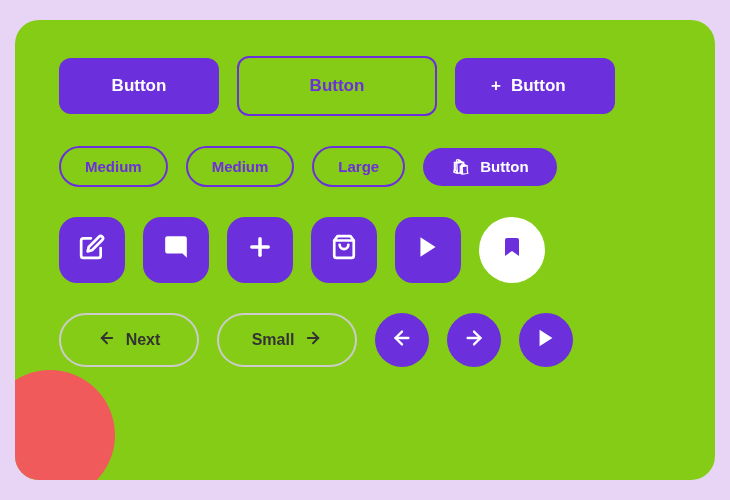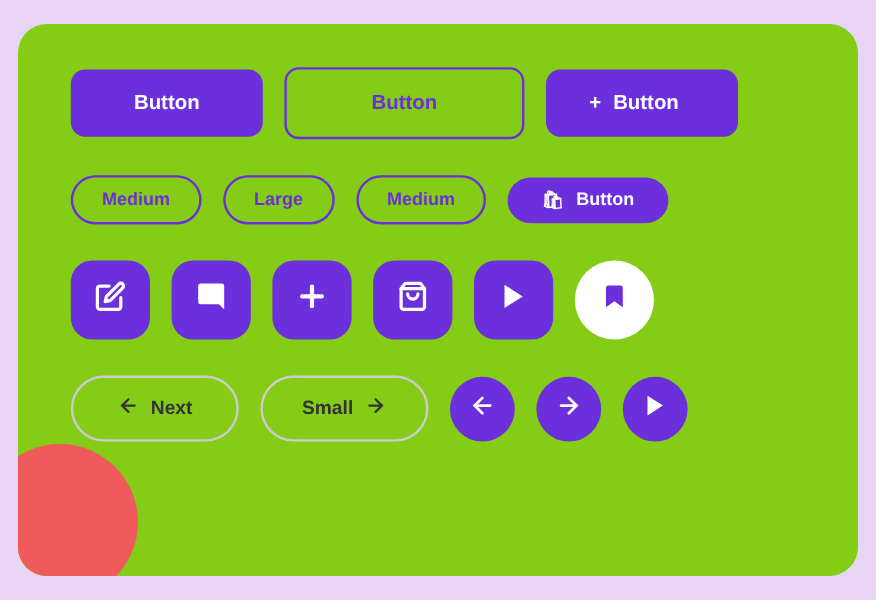--- a/index.html
+++ b/index.html
@@ -189,22 +189,22 @@
     <button class="btn-primary">Button</button>
     <button class="btn-outline">Button</button>
     <button class="btn-primary-icon">
       <span>+</span>
       <span>Button</span>
     </button>
   </div>
 
   <div class="row">
     <button class="btn-size">Medium</button>
+    <button class="btn-size">Medium</button>
     <button class="btn-size">Large</button>
-    <button class="btn-size">Medium</button>
     <button class="btn-bag">
       <span>🛍</span>
       <span>Button</span>
     </button>
   </div>
 
   <div class="row">
     <button class="icon-btn">
       <span>
         <svg width="26" height="26" viewBox="0 0 24 24" fill="none" stroke="white" stroke-width="2.5" stroke-linecap="round" stroke-linejoin="round">

